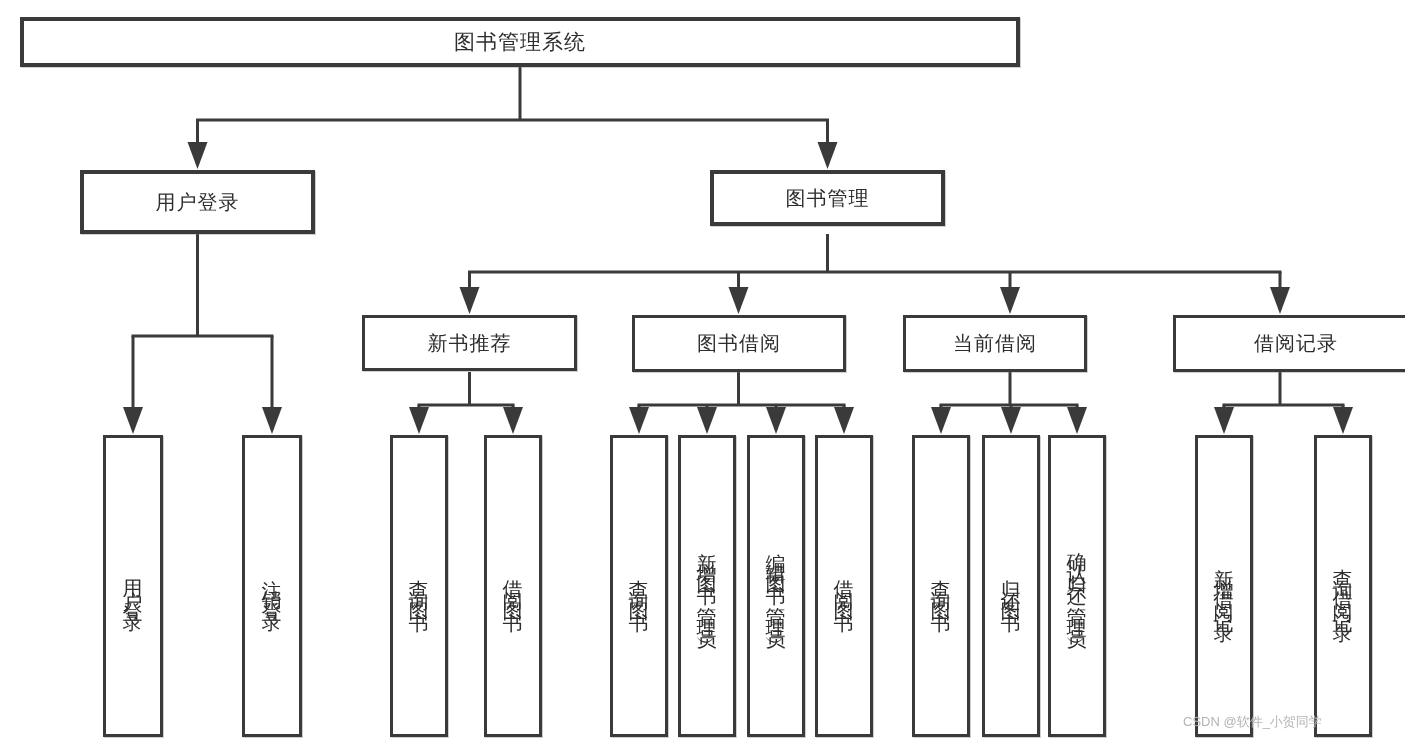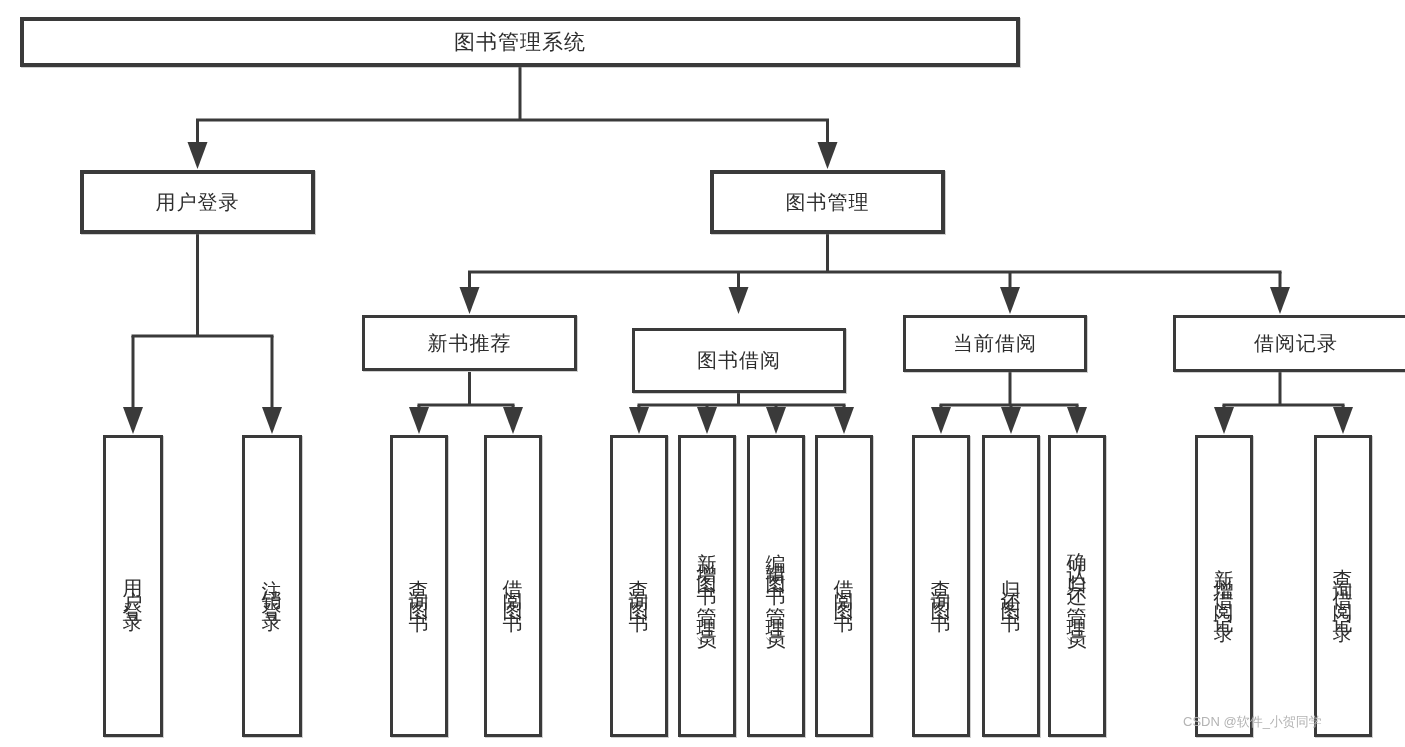--- a/index.html
+++ b/index.html
@@ -137,28 +137,28 @@
       </g>
     </svg>
 
   <div class="box l0" style="left:20px; top:17px; width:1000px; height:50px">
     <span class="hlabel">图书管理系统</span>
   </div>
 
   <div class="box l1" style="left:80px; top:170px; width:235px; height:64px">
     <span class="hlabel">用户登录</span>
   </div>
-  <div class="box l1" style="left:710px; top:170px; width:235px; height:64px">
+  <div class="box l1" style="left:710px; top:170px; width:235px; height:56px">
     <span class="hlabel">图书管理</span>
   </div>
 
   <div class="box l2" style="left:362px; top:315px; width:215px; height:56px">
     <span class="hlabel">新书推荐</span>
   </div>
-  <div class="box l2" style="left:632px; top:328px; width:214px; height:65px">
+  <div class="box l2" style="left:632px; top:315px; width:214px; height:57px">
     <span class="hlabel">图书借阅</span>
   </div>
   <div class="box l2" style="left:903px; top:315px; width:184px; height:57px">
     <span class="hlabel">当前借阅</span>
   </div>
   <div class="box l2" style="left:1173px; top:315px; width:246px; height:57px">
     <span class="hlabel">借阅记录</span>
   </div>
 
   <div class="box leaf" style="left:103px; top:435px; width:60px; height:302px">

